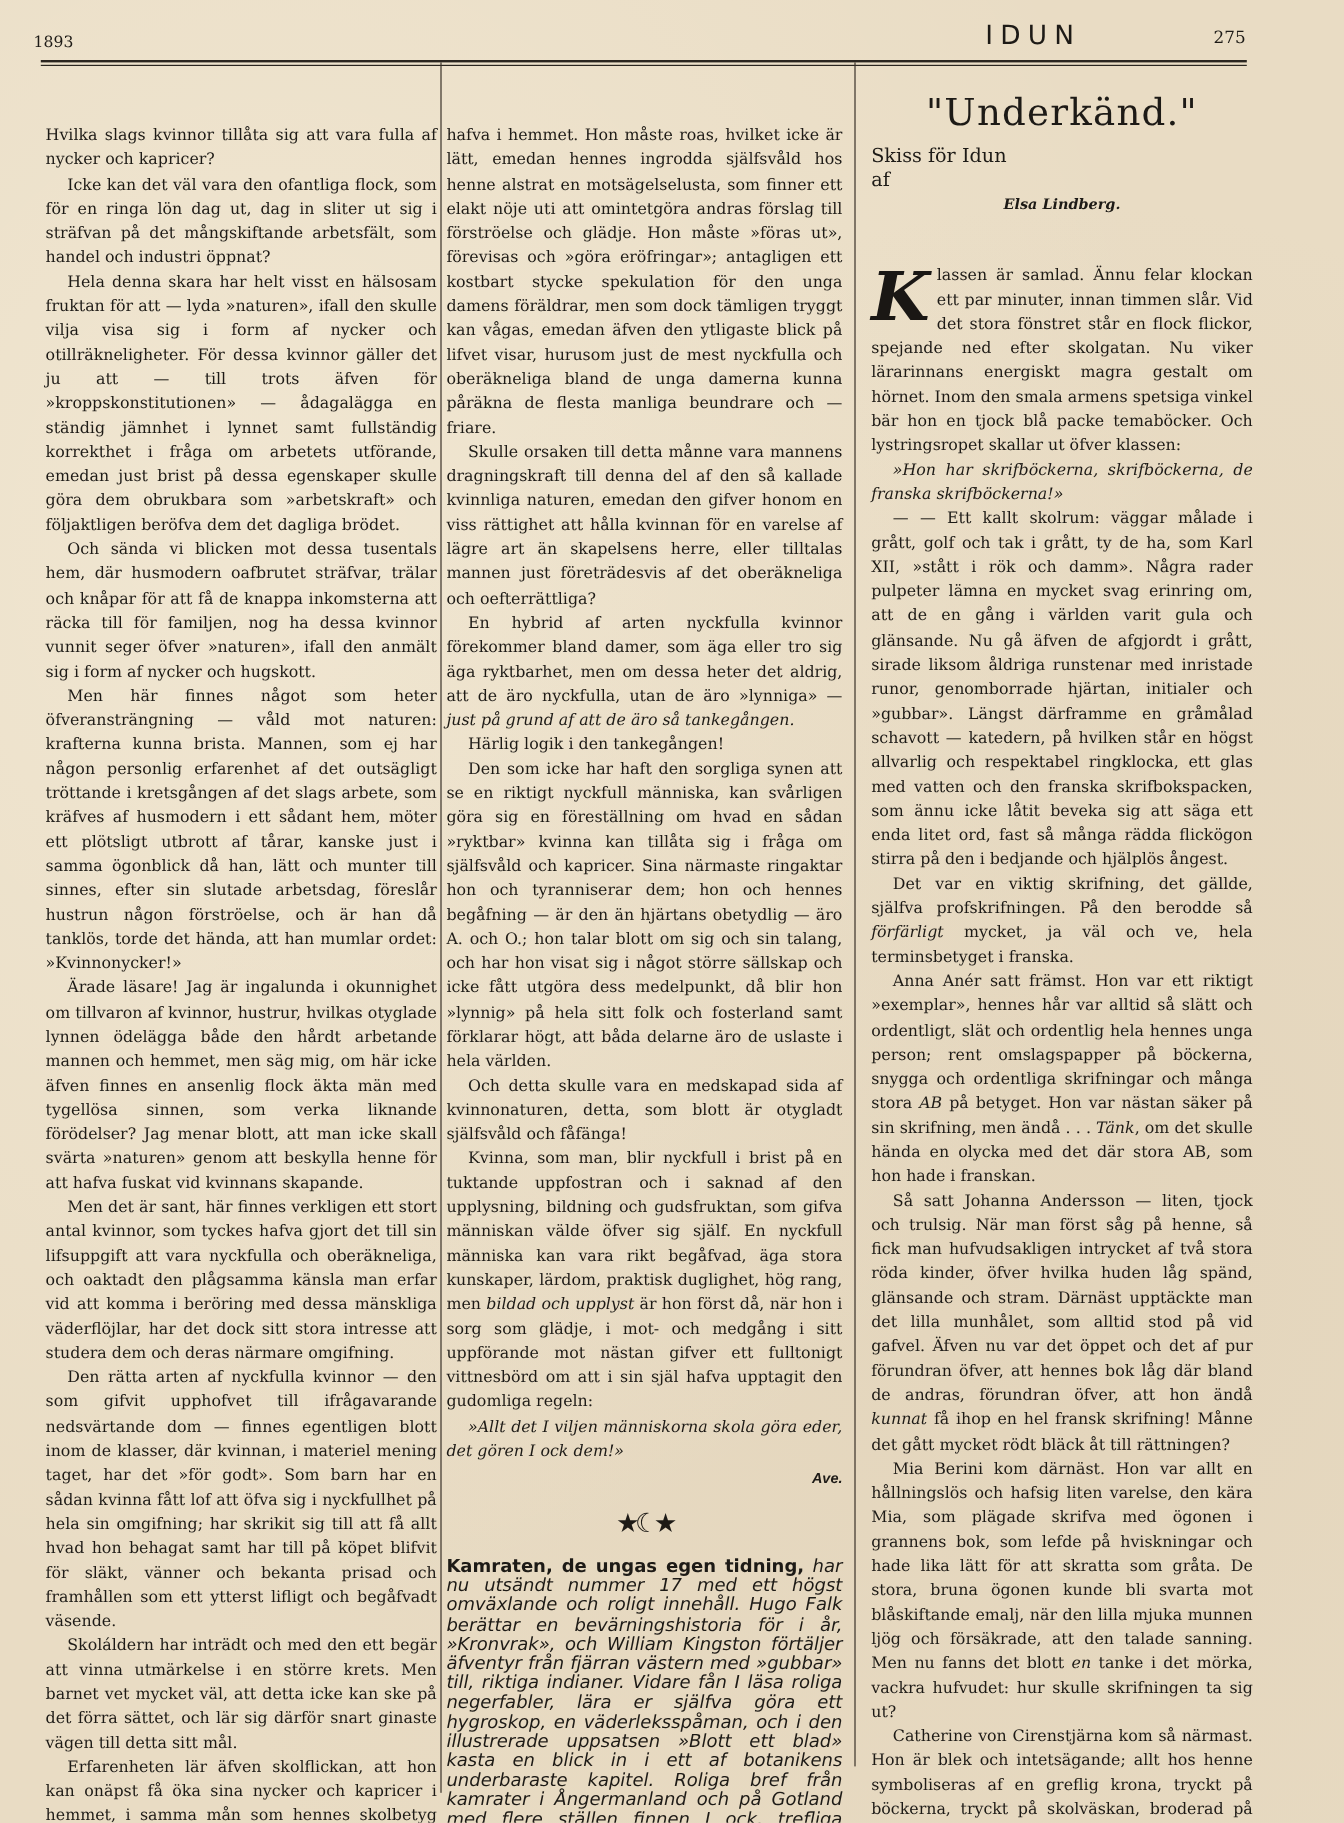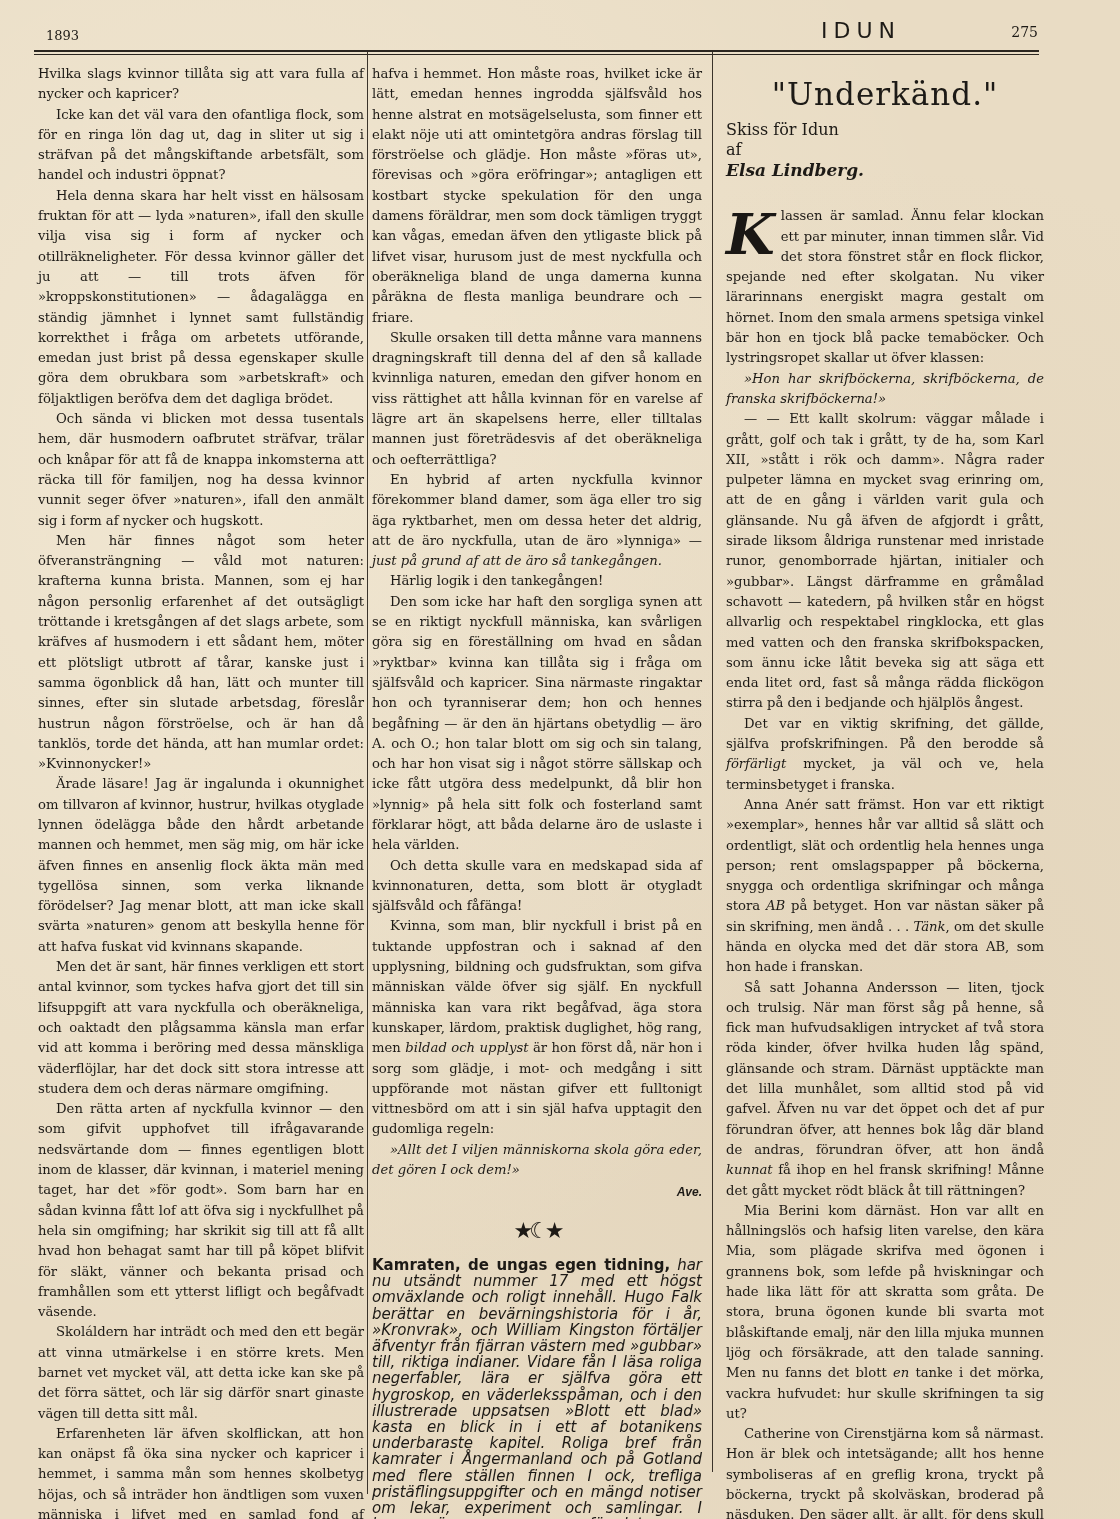--- a/index.html
+++ b/index.html
@@ -7,44 +7,44 @@
       width: 1120px; height: 1519px; overflow: hidden;
       background: #e9dcc4;
       background-image:
         radial-gradient(ellipse at 20% 30%, rgba(255,250,235,0.35), transparent 60%),
         radial-gradient(ellipse at 80% 70%, rgba(200,180,150,0.18), transparent 60%);
       color: #1d1a16;
       font-family: "DejaVu Serif", "Liberation Serif", serif;
       position: relative;
     }
     .header { position: absolute; left: 0; top: 0; width: 1120px; height: 56px; }
-    .year { position: absolute; left: 46px; top: 28px; font-size: 13px; }
+    .year { position: absolute; left: 28px; top: 28px; font-size: 13px; }
     .masthead { position: absolute; left: 0; width: 901px; top: 18px; text-align: right;
       font-family: "DejaVu Sans", "Liberation Sans", sans-serif; font-size: 22px; letter-spacing: 6px; }
     .pageno { position: absolute; right: 82px; top: 24px; font-size: 14px; margin-left: 30px; }
     .rule { position: absolute; left: 34px; width: 1005px; top: 50px; height: 5px;
       border-top: 2px solid #2b2620; border-bottom: 1px solid #2b2620; box-sizing: border-box; }
     .col { position: absolute; top: 64px; font-size: 13.2px; line-height: 20.3px; text-align: justify; }
     .col p { margin: 0; text-indent: 18px; }
-    .col p.noind { text-indent: 0; }
+    .col p.noind { text-indent: 0; margin-top: 40px; }
     .c1 { left: 38px; width: 326px; }
     .c2 { left: 372px; width: 330px; }
     .c3 { left: 726px; width: 318px; }
     .vline { position: absolute; width: 1px; background: #3a332a; }
     .v1 { left: 367px; top: 52px; height: 1442px; }
     .v2 { left: 712px; top: 52px; height: 1420px; }
     em { font-style: italic; }
     .sig { text-align: right; font-family: Liberation Sans, sans-serif; font-weight: bold; font-style: italic; font-size: 12px; margin-top: 2px; }
     .stars { text-align: center; margin: 18px 0 16px; font-size: 22px; letter-spacing: -4px; }
     .notice { font-family: "DejaVu Sans", "Liberation Sans", sans-serif; font-size: 15px; line-height: 16.2px; font-style: italic; text-indent: 0 !important; }
     .notice b { font-style: normal; }
     .ornament { text-align: center; margin-top: 18px; font-size: 22px; }
     .title { text-align: center; font-size: 31px; letter-spacing: 1px; margin: 12px 0 8px; line-height: 36px; }
     .sub { font-size: 16px; line-height: 20px; }
-    .author { font-style: italic; font-weight: bold; font-size: 17px; margin-bottom: 26px; }
+    .author { text-align: center; font-style: italic; font-weight: bold; font-size: 12px; margin-bottom: 26px; }
     .dropcap { float: left; font-family: "DejaVu Serif", serif; font-size: 56px; line-height: 52px; font-weight: bold; margin: 2px 6px 0 0; color: #1a1714; font-style: italic; }
   </style>
 </head>
 <body>
 
 <div class="header">
   <span class="year">1893</span>
   <div class="masthead">IDUN</div>
   <span class="pageno">275</span>
   <div class="rule"></div>

